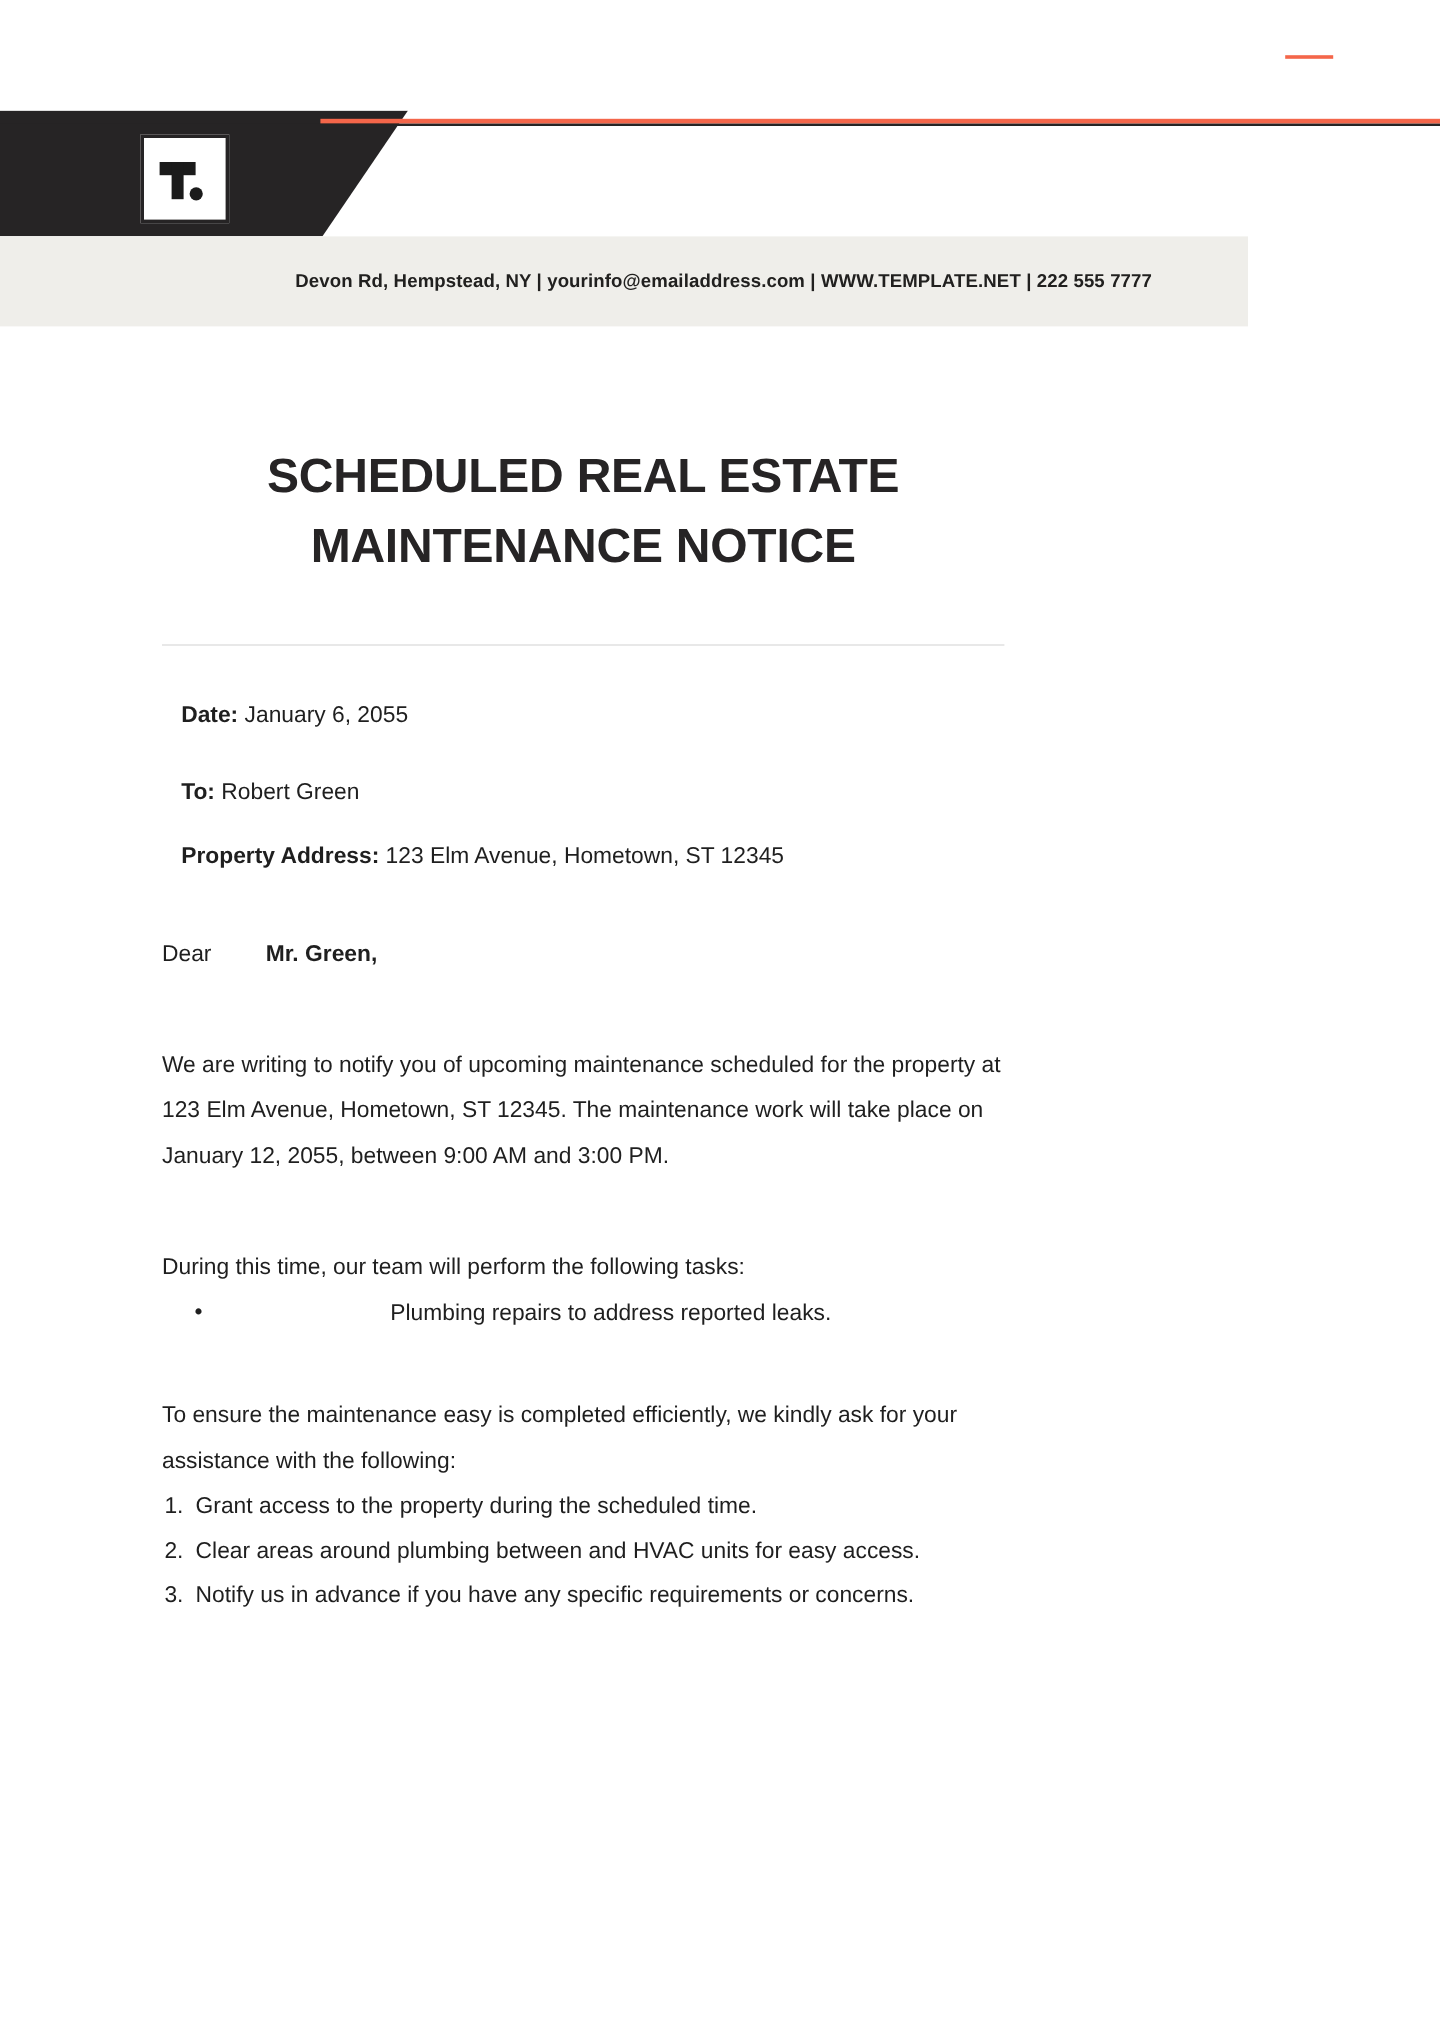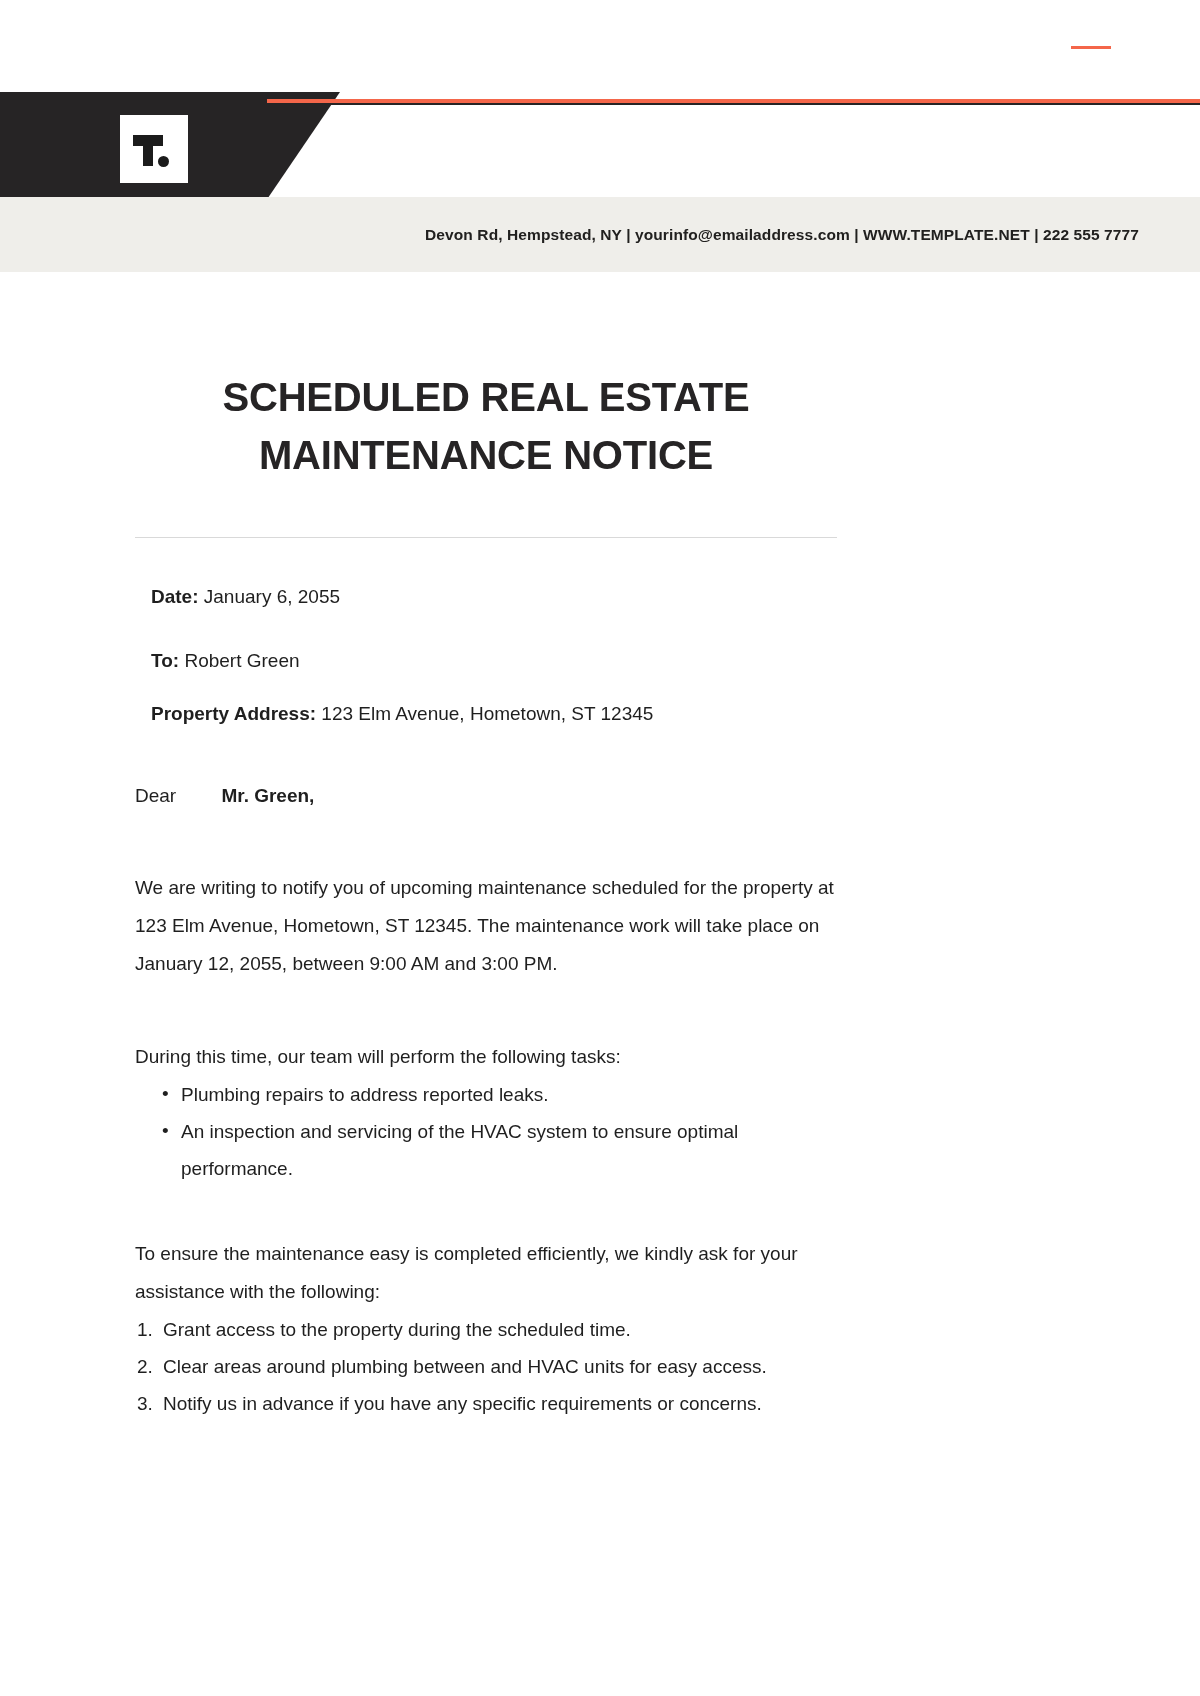--- a/index.html
+++ b/index.html
@@ -105,28 +105,28 @@
     width: 1200px;
     height: 2px;
     background: #262425;
   }
 
   
   .contact-bar {
     position: absolute;
     top: 197px;
     left: 0;
-    width: 1200px;
+    width: 1040px;
     height: 75px;
     background: #efeeea;
     display: flex;
     align-items: center;
     justify-content: flex-end;
     box-sizing: border-box;
-    padding-right: 61px;
+    padding-right: 80px;
   }
   .contact-text {
     font-size: 15.5px;
     font-weight: 700;
     letter-spacing: 0.1px;
     color: #21201f;
     white-space: nowrap;
   }
 
   
@@ -188,20 +188,21 @@
   }
 
   ul.tasks {
     margin: 0;
     padding: 0 0 0 46px;
     list-style: none;
   }
   ul.tasks li {
     position: relative;
     line-height: 1.95;
+    text-align: center;
   }
   ul.tasks li::before {
     content: "\2022";
     position: absolute;
     left: -19px;
     top: -1px;
     font-size: 19px;
   }
 
   ol.requests {
@@ -260,21 +261,20 @@
     </div>
 
     <p class="salutation"><span>Dear </span><b>Mr. Green,</b></p>
 
     <p class="para">We are writing to notify you of upcoming maintenance scheduled for the property at 123 Elm Avenue, Hometown, ST 12345. The maintenance work will take place on January 12, 2055, between 9:00 AM and 3:00 PM.</p>
 
     <p class="para">During this time, our team will perform the following tasks:</p>
 
     <ul class="tasks">
       <li>Plumbing repairs to address reported leaks.</li>
-      <li>An inspection and servicing of the HVAC system to ensure optimal performance.</li>
     </ul>
 
     <p class="para tight">To ensure the maintenance easy is completed efficiently, we kindly ask for your assistance with the following:</p>
 
     <ol class="requests">
       <li>Grant access to the property during the scheduled time.</li>
       <li>Clear areas around plumbing between and HVAC units for easy access.</li>
       <li>Notify us in advance if you have any specific requirements or concerns.</li>
     </ol>
 

